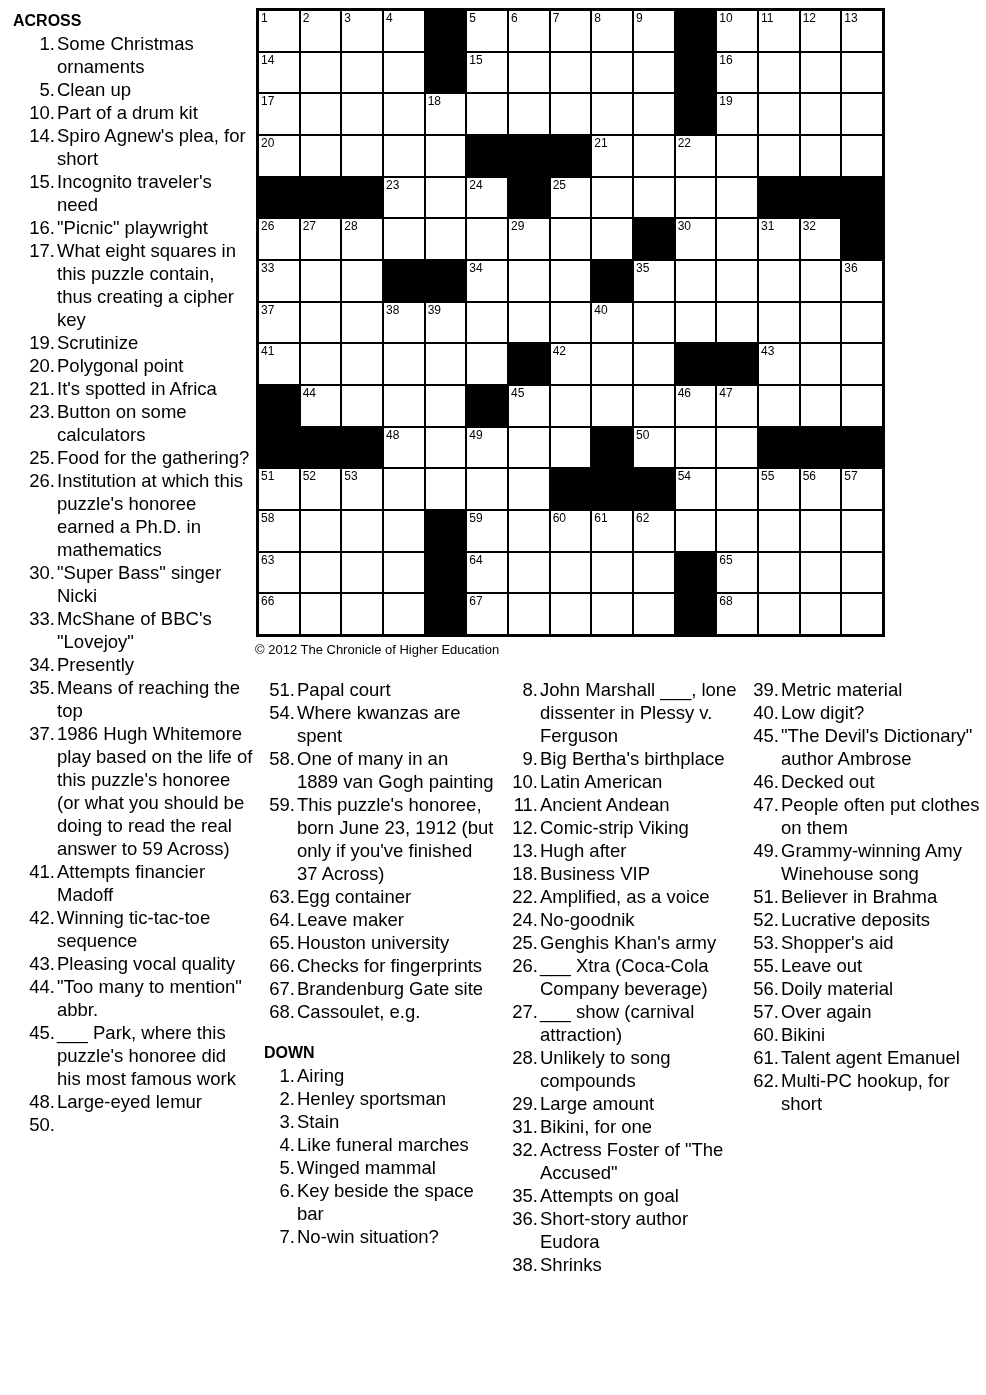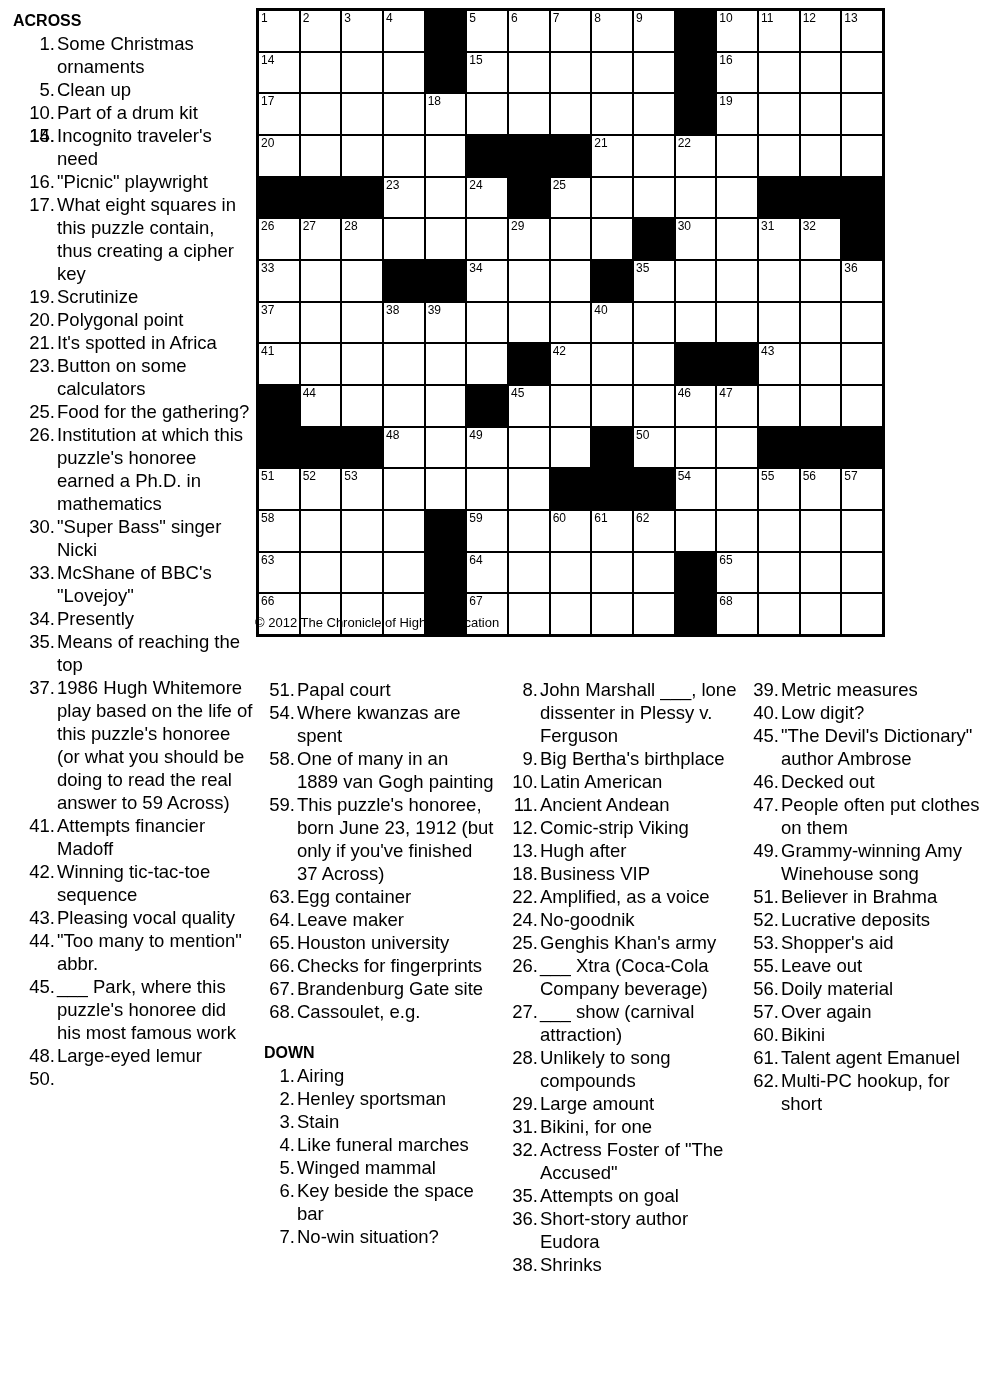--- a/index.html
+++ b/index.html
@@ -1,21 +1,21 @@
 <!DOCTYPE html>
 <html><head>
 <meta charset="utf-8">
 <style>
   html,body{margin:0;padding:0;background:#fff;}
   body{width:986px;height:1395px;position:relative;overflow:hidden;font-family:"Liberation Sans",sans-serif;color:#000;}
   #grid{position:absolute;left:256px;top:8px;width:625px;height:625px;border:2px solid #000;box-sizing:content-box;display:grid;grid-template-columns:repeat(15,1fr);grid-template-rows:repeat(15,1fr);}
   .cell{border:1px solid #000;position:relative;background:#fff;box-sizing:border-box;}
   .cell.blk{background:#000;}
   .cell .num{position:absolute;left:2px;top:1px;font-size:12px;line-height:13px;}
-  #copyright{position:absolute;left:255px;top:615px;font-size:13px;}
+  #copyright{position:absolute;left:255px;top:642px;font-size:13px;}
   .col{position:absolute;font-size:18.5px;line-height:23px;}
   .hdr{font-weight:bold;font-size:16px;line-height:23px;}
   .clue{position:relative;padding-left:33px;}
   .clue .n{position:absolute;left:0;width:31px;text-align:right;}
   .clue .n::after{content:".";}
   #col1{left:13px;top:9px;width:240px;}
   #col1 .clue{padding-left:44px;}
   #col1 .clue .n{width:42px;}
   #col2{left:264px;top:678px;width:230px;}
   #col3{left:507px;top:678px;width:235px;}
@@ -389,21 +389,21 @@
     <div class="cell"></div>
   </div>
 <div id="copyright">© 2012 The Chronicle of Higher Education</div>
 
 <div id="col1" class="col">
   <div class="hdr">ACROSS</div>
   <div class="clist">
       <div class="clue"><span class="n">1</span><span>Some Christmas ornaments</span></div>
       <div class="clue"><span class="n">5</span><span>Clean up</span></div>
       <div class="clue"><span class="n">10</span><span>Part of a drum kit</span></div>
-      <div class="clue"><span class="n">14</span></div>
+      <div class="clue"><span class="n">14</span><span>Spiro Agnew's plea, for short</span></div>
       <div class="clue"><span class="n">15</span><span>Incognito traveler's need</span></div>
       <div class="clue"><span class="n">16</span><span>"Picnic" playwright</span></div>
       <div class="clue"><span class="n">17</span><span>What eight squares in this puzzle contain, thus creating a cipher key</span></div>
       <div class="clue"><span class="n">19</span><span>Scrutinize</span></div>
       <div class="clue"><span class="n">20</span><span>Polygonal point</span></div>
       <div class="clue"><span class="n">21</span><span>It's spotted in Africa</span></div>
       <div class="clue"><span class="n">23</span><span>Button on some calculators</span></div>
       <div class="clue"><span class="n">25</span><span>Food for the gathering?</span></div>
       <div class="clue"><span class="n">26</span><span>Institution at which this puzzle's honoree earned a Ph.D. in mathematics</span></div>
       <div class="clue"><span class="n">30</span><span>"Super Bass" singer Nicki</span></div>
@@ -463,21 +463,21 @@
       <div class="clue"><span class="n">29</span><span>Large amount</span></div>
       <div class="clue"><span class="n">31</span><span>Bikini, for one</span></div>
       <div class="clue"><span class="n">32</span><span>Actress Foster of "The Accused"</span></div>
       <div class="clue"><span class="n">35</span><span>Attempts on goal</span></div>
       <div class="clue"><span class="n">36</span><span>Short-story author Eudora</span></div>
       <div class="clue"><span class="n">38</span><span>Shrinks</span></div>
     </div>
 </div>
 <div id="col4" class="col">
   <div class="clist">
-      <div class="clue"><span class="n">39</span><span>Metric measures</span></div>
+      <div class="clue"><span class="n">39</span><span>Metric material</span></div>
       <div class="clue"><span class="n">40</span><span>Low digit?</span></div>
       <div class="clue"><span class="n">45</span><span>"The Devil's Dictionary" author Ambrose</span></div>
       <div class="clue"><span class="n">46</span><span>Decked out</span></div>
       <div class="clue"><span class="n">47</span><span>People often put clothes on them</span></div>
       <div class="clue"><span class="n">49</span><span>Grammy-winning Amy Winehouse song</span></div>
       <div class="clue"><span class="n">51</span><span>Believer in Brahma</span></div>
       <div class="clue"><span class="n">52</span><span>Lucrative deposits</span></div>
       <div class="clue"><span class="n">53</span><span>Shopper's aid</span></div>
       <div class="clue"><span class="n">55</span><span>Leave out</span></div>
       <div class="clue"><span class="n">56</span><span>Doily material</span></div>

